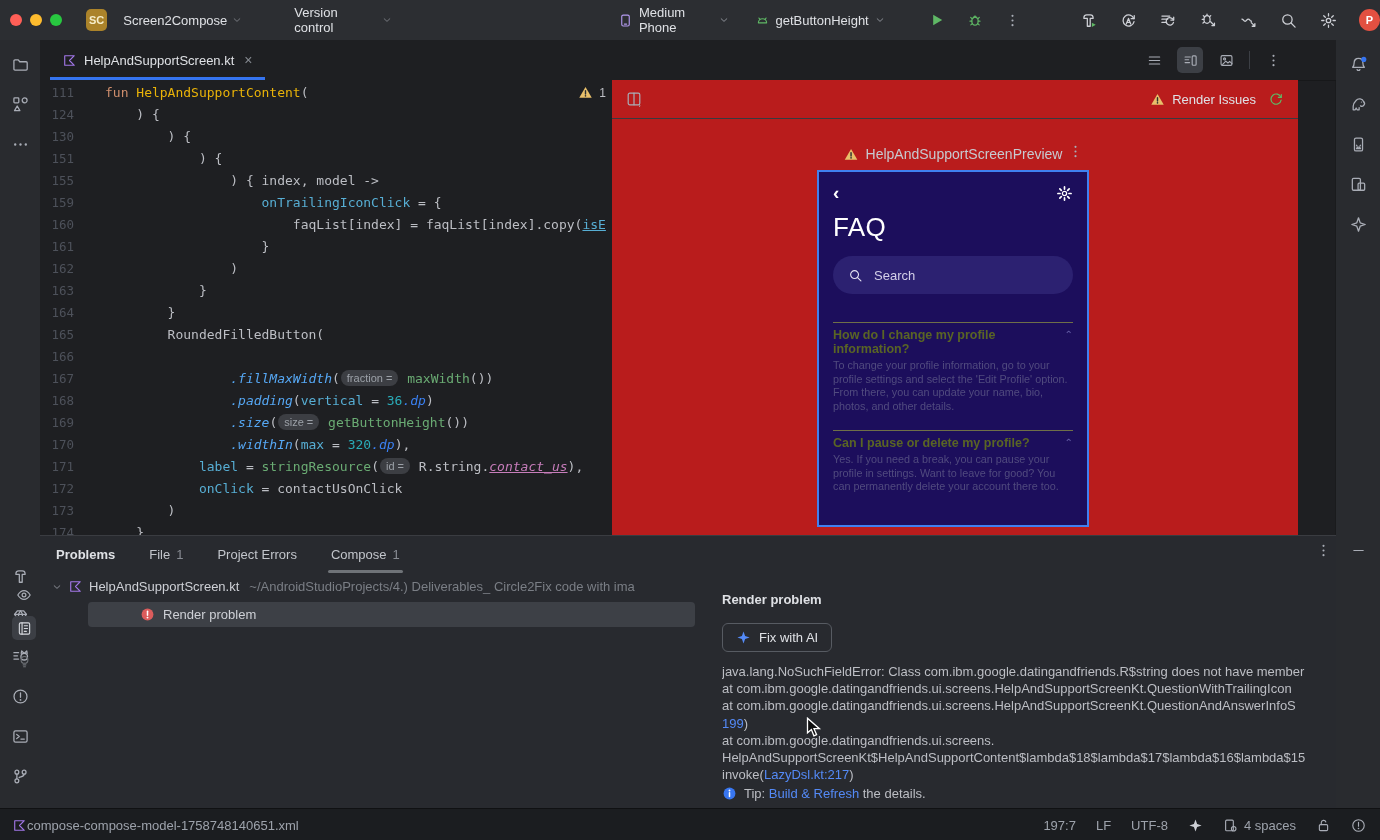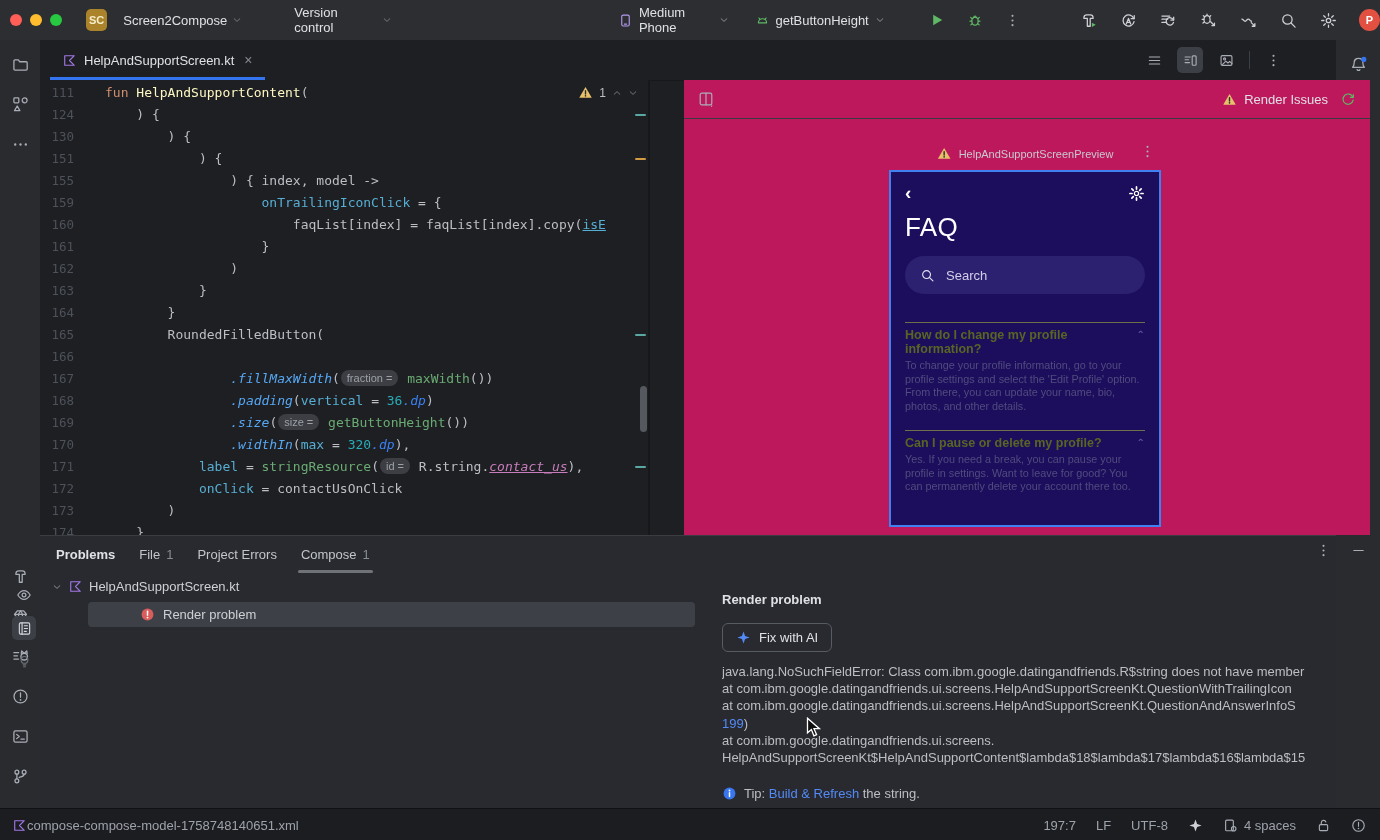--- a/index.html
+++ b/index.html
@@ -46,62 +46,62 @@
   .view-btn.sel{background:#3c3f45;color:#d5d8dd}
   .vsep{width:1px;height:18px;background:#3c3f45}
 
   
   .editor{position:absolute;left:40px;top:80px;width:608px;height:455px;background:#1e1f22;overflow:hidden;
     font-family:"DejaVu Sans Mono","Liberation Mono",monospace;font-size:13px}
   .code-row{display:flex;height:22px;line-height:22px;white-space:pre}
   .ln{flex:0 0 34px;text-align:right;color:#4d515a;font-size:12.5px}
   .code{margin-left:31px;white-space:pre}
   .tok-k{color:#cf8e6d}
-  .tok-f{color:#fef9c3}
+  .tok-f{color:#eab308}
   .tok-fi{color:#56a8f5;font-style:italic}
   .tok-c{color:#6aab73}
   .tok-n{color:#57aed4}
   .tok-nu{color:#2aacb8}
   .tok-dp{color:#3b82f6;font-style:italic}
   .tok-e{color:#c77dbb;font-style:italic;text-decoration:underline}
   .tok-u{text-decoration:underline}
   .hint{display:inline-block;background:#3c3e43;color:#9ca1a8;border-radius:8px;padding:0 6px;margin:0 1px;
     font-family:"Liberation Sans",sans-serif;font-size:11px;line-height:16px;vertical-align:1px}
   .inspect{position:absolute;right:10px;top:5px;display:flex;align-items:center;gap:6px;color:#bcbec4;
     font-family:"Liberation Sans",sans-serif;font-size:12px}
   .inspect .chev{color:#8d9097}
   .mark{position:absolute;right:2px;width:11px;height:2px;border-radius:1px}
   .mark.teal{background:#59a8a2}.mark.orange{background:#d29a43}
   .scroll-thumb{position:absolute;right:1px;top:306px;width:7px;height:46px;border-radius:4px;background:#55585e}
 
   
   .vdivider{position:absolute;left:648px;top:80px;width:2px;height:455px;background:#17181a}
-  .preview{position:absolute;left:684px;top:80px;width:686px;height:455px;background:#be185d;overflow:hidden}
+  .preview{position:absolute;left:612px;top:80px;width:686px;height:455px;background:#b91c1c;overflow:hidden}
   .pv-toolbar{height:38px;border-bottom:1px solid #393b40;display:flex;align-items:center;padding:0 14px}
   .pv-right{margin-left:auto;display:flex;align-items:center;gap:12px;color:#dfe1e5}
-  .pv-label{position:absolute;left:341px;top:66px;transform:translateX(-50%);display:flex;align-items:center;gap:7px;color:#c7cad0;font-size:11px;white-space:nowrap}
+  .pv-label{position:absolute;left:341px;top:66px;transform:translateX(-50%);display:flex;align-items:center;gap:7px;color:#c7cad0;font-size:14px;white-space:nowrap}
   .pv-kebab{position:absolute;left:456px;top:64px;color:#a9adb6}
   .phone{position:absolute;left:205px;top:90px;width:272px;height:357px;background:#1c0e5c;border:2px solid #4080f0;
     box-sizing:border-box;overflow:hidden;padding:0 14px}
   .ph-top{display:flex;align-items:center;justify-content:space-between;margin-top:11px;height:20px}
   .ph-back{color:#fff;font-size:19px;line-height:18px;font-weight:700}
   .ph-title{color:#fff;font-size:26px;margin-top:9px;letter-spacing:.3px}
   .ph-search{margin-top:13px;height:38px;border-radius:19px;background:#2c2171;display:flex;align-items:center;gap:11px;
     padding:0 15px;color:#d3cfe8;font-size:13px}
   .faq{margin-top:28px}
   .faq-item{border-top:1.5px solid #6f6f48;padding-top:5px}
   .faq-q{display:flex;justify-content:space-between;align-items:flex-start;font-weight:700;font-size:12.5px;color:#5a6524}
   .faq-chevron{color:#5e57a0;font-size:10px;line-height:14px}
   .faq-a{font-size:10.8px;line-height:13.5px;color:#514b7f;margin:3px 0 0}
   .faq-item .faq-pad{height:17px}
   .faq-item.collapsed .faq-pad{height:23px}
 
   
   .bottom{position:absolute;left:40px;top:535px;width:1296px;height:273px;background:#282a2f;border-top:1px solid #3a3c41}
-  .ptabs{height:37px;display:flex;align-items:center;padding-left:16px;gap:24px}
+  .ptabs{height:37px;display:flex;align-items:center;padding-left:16px;gap:34px}
   .ptab{position:relative;height:37px;display:flex;align-items:center;gap:6px;color:#c2c5cb}
   .ptab .cnt{color:#888c93}
   .ptab.bold{font-weight:700;color:#dfe1e5}
   .ptab.active::after{content:"";position:absolute;left:-3px;right:-3px;bottom:0;height:3px;border-radius:2px;background:#6f7378}
   .ptab-right{position:absolute;right:14px;top:543px;display:flex;gap:20px;color:#a9adb6}
   .ptool{position:absolute;left:12px;top:583px;display:flex;flex-direction:column;gap:9px;align-items:center}
   .ptool .box{width:24px;height:24px;border-radius:5px;display:flex;align-items:center;justify-content:center}
   .ptool .box.sel{background:#3c3f45}
   .tree-row1{position:absolute;left:52px;top:579px;display:flex;align-items:center;gap:6px;width:640px;overflow:hidden;white-space:nowrap}
   .tree-path{color:#7a7e85;margin-left:4px;overflow:hidden;text-overflow:clip;white-space:nowrap}
@@ -603,20 +603,21 @@
       <svg viewBox="0 0 16 16" width="10" height="10" fill="none" stroke="currentColor" stroke-width="1.2" stroke-linecap="round" stroke-linejoin="round">
         <path d="M3.5 6 8 10.2 12.5 6"></path>
       </svg>
     </span>
   <span class="icon" style="color:#a277e8">
       <svg viewBox="0 0 16 16" width="15" height="15" fill="none" stroke="currentColor" stroke-width="1.2" stroke-linecap="round" stroke-linejoin="round">
         <path d="M2.9 2.9h10.2L8 8l5.1 5.1H2.9z"></path>
       </svg>
     </span>
   <span style="color:#ced0d6">HelpAndSupportScreen.kt</span>
+  <span class="tree-path">~/AndroidStudioProjects/4.) Deliverables_ Circle2Fix code with ima</span>
 </div>
 <div class="tree-row2">
   <span class="icon">
       <svg viewBox="0 0 16 16" width="15" height="15" fill="none" stroke="currentColor" stroke-width="1.2" stroke-linecap="round" stroke-linejoin="round">
         <circle cx="8" cy="8" r="6.3" fill="#db5c5c" stroke="none"></circle>
         <path d="M8 4.6v4.2" stroke="#fff" stroke-width="1.6"></path>
         <circle cx="8" cy="11.3" r="1" fill="#fff" stroke="none"></circle>
       </svg>
     </span>
   <span>Render problem</span>
@@ -631,31 +632,32 @@
       </span>
     <span>Fix with AI</span>
   </button>
   <div class="stack" id="stack-trace" style="pointer-events:auto">
       <div><span>java.lang.NoSuchFieldError: Class com.ibm.google.datingandfriends.R$string does not have member</span></div>
       <div><span>  at com.ibm.google.datingandfriends.ui.screens.HelpAndSupportScreenKt.QuestionWithTrailingIcon</span></div>
       <div><span>  at com.ibm.google.datingandfriends.ui.screens.HelpAndSupportScreenKt.QuestionAndAnswerInfoS</span></div>
       <div><span class="lnk">199</span><span>)</span></div>
       <div><span>  at com.ibm.google.datingandfriends.ui.screens.</span></div>
       <div><span>HelpAndSupportScreenKt$HelpAndSupportContent$lambda$18$lambda$17$lambda$16$lambda$15</span></div>
+      <div><span>invoke(</span><span class="lnk">LazyDsl.kt:217</span><span>)</span></div>
     </div>
   <div class="tip" style="pointer-events:auto">
     <span class="icon">
         <svg viewBox="0 0 16 16" width="15" height="15" fill="none" stroke="currentColor" stroke-width="1.2" stroke-linecap="round" stroke-linejoin="round">
           <circle cx="8" cy="8" r="6.3" fill="#3876f0" stroke="none"></circle>
           <path d="M8 7.2v4.1" stroke="#fff" stroke-width="1.6"></path>
           <circle cx="8" cy="4.8" r="1" fill="#fff" stroke="none"></circle>
         </svg>
       </span>
     <span>
-      <span>Tip: </span><span class="lnk">Build &amp; Refresh</span><span> the string.</span>
+      <span>Tip: </span><span class="lnk">Build &amp; Refresh</span><span> the details.</span>
     </span>
   </div>
 </div>
 
 <div class="statusbar">
   <div class="sb-left">
     <span class="icon" style="color:#a277e8">
         <svg viewBox="0 0 16 16" width="15" height="15" fill="none" stroke="currentColor" stroke-width="1.2" stroke-linecap="round" stroke-linejoin="round">
           <path d="M2.9 2.9h10.2L8 8l5.1 5.1H2.9z"></path>
         </svg>

